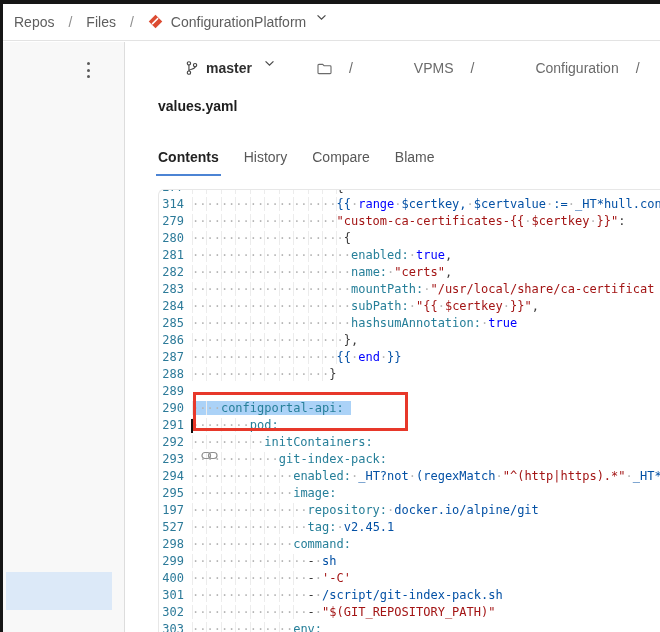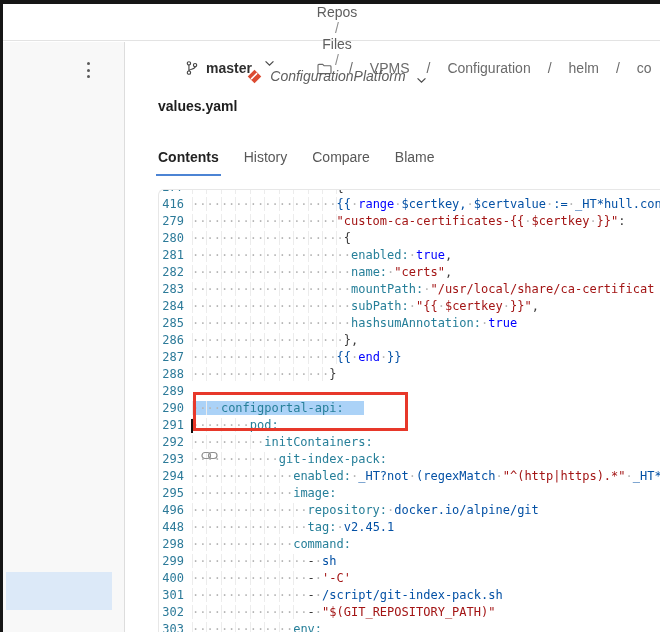--- a/index.html
+++ b/index.html
@@ -9,25 +9,25 @@
     background:#ffffff; font-family:"Liberation Sans", sans-serif;
   }
   
   .edge-top { position:absolute; left:0; top:0; width:660px; height:4px; background:#161616; z-index:30; }
   .edge-left { position:absolute; left:0; top:0; width:3px; height:632px; background:#161616; z-index:30; }
 
   
   .topbar {
     position:absolute; left:3px; top:4px; width:657px; height:37px; background:#fff;
     border-bottom:1px solid #e3e3e3; display:flex; align-items:center;
-    padding-left:11px; font-size:14px; color:#5e5e5e; white-space:nowrap; z-index:5;flex-direction:column;
+    padding-left:11px; font-size:14px; color:#5e5e5e; white-space:nowrap; z-index:5;
   }
   .topbar .sep { margin:0 14px; color:#8f8f8f; }
   .topbar .crumb { cursor:pointer; }
-  .repo-pick { display:flex; align-items:flex-end; cursor:pointer;font-style:italic; }
+  .repo-pick { display:flex; align-items:flex-start; cursor:pointer; }
   .repo-pick svg.diamond { margin-right:8px; }
   .repo-pick .chev { margin-left:10px; display:flex; }
 
   
   .sidebar {
     position:absolute; left:3px; top:42px; width:122px; height:590px;
     background:#f8f8f8; border-right:1px solid #dddddd; z-index:2;
   }
   .kebab { position:absolute; left:78px; top:17px; width:14px; height:22px; cursor:pointer;
     display:flex; flex-direction:column; align-items:center; justify-content:center; }
@@ -39,40 +39,40 @@
 
   .crumbrow {
     position:absolute; left:0; top:14px; height:24px; display:flex; align-items:center;
     padding-left:60px; font-size:14px; color:#6b6b6b; white-space:nowrap;
   }
   .branch { display:flex; align-items:flex-start; cursor:pointer; }
   .branch .bname { margin-left:7px; font-weight:700; color:#2e2e2e; }
   .branch .chev { margin-left:12px; display:flex; }
   .pathcrumbs { display:flex; align-items:center; margin-left:42px; }
   .pathcrumbs > * { margin-right:17px; }
-  .pathcrumbs .pitem { cursor:pointer; }
+  .pathcrumbs .pitem { cursor:pointer;margin-left:44px; }
 
   .page-title { position:absolute; left:33px; top:56px; font-size:14px; font-weight:700; color:#1d1d1d; }
 
   .tabs { position:absolute; left:31px; top:104px; display:flex; gap:21px; font-size:14px; color:#585858;text-align:right; }
   .tab { padding:2px 2px 8px 2px; cursor:pointer; line-height:18px; }
   .tab.active { color:#232323; font-weight:700; border-bottom:2px solid #4c84d4; }
 
   
   .editor {
     position:absolute; left:158px; top:189px; width:502px; height:443px; background:#fff;
     border-top:1px solid #e7e7e7; border-left:1px solid #e7e7e7; border-radius:6px 0 0 0;
     overflow:hidden; font-family:"DejaVu Sans Mono", monospace; font-size:12px;
   }
   .lines { margin-top:-11px; }
   .row { height:17px; line-height:17px; white-space:pre; }
   .ln { display:inline-block; width:25px; text-align:right; color:#2c7a99; margin-right:8px; }
   .ws { color:#b6b6b6; background:repeating-linear-gradient(90deg,#ececec 0 1px,transparent 1px 14.45px); }
   .dot { color:#b6b6b6; }
-  .sel { background:#abd2f7; padding-right:20px; }
+  .sel { background:#abd2f7; padding-right:7px; }
   .tk-key { color:#267f99; }
   .tk-str { color:#a31515; }
   .tk-kw  { color:#0000ff; }
   .tk-val { color:#0451a5; }
   .tk-pun { color:#3b3b3b; }
   .tk-tmpl{ color:#0451a5; }
 
   
   .redbox { position:absolute; left:193px; top:392px; width:215px; height:39px;
     border:3px solid #e7382a; z-index:20; }
@@ -151,40 +151,40 @@
     <span class="tab active">Contents</span>
     <span class="tab">History</span>
     <span class="tab">Compare</span>
     <span class="tab">Blame</span>
   </div>
 </div>
 
 <div class="editor">
   <div class="lines">
       <div class="row"><span class="ln">277</span><span><span class="ws">····················</span><span class="tk-pun">{</span></span></div>
-      <div class="row"><span class="ln">416</span><span><span class="ws">····················</span><span class="tk-tmpl">{{<span class="dot">·</span></span><span class="tk-kw">range</span><span class="tk-val"><span class="dot">·</span>$certkey,<span class="dot">·</span>$certvalue<span class="dot">·</span>:=<span class="dot">·</span>_HT*hull.conf</span></span></div>
+      <div class="row"><span class="ln">314</span><span><span class="ws">····················</span><span class="tk-tmpl">{{<span class="dot">·</span></span><span class="tk-kw">range</span><span class="tk-val"><span class="dot">·</span>$certkey,<span class="dot">·</span>$certvalue<span class="dot">·</span>:=<span class="dot">·</span>_HT*hull.conf</span></span></div>
       <div class="row"><span class="ln">279</span><span><span class="ws">····················</span><span class="tk-str">"custom-ca-certificates-{{<span class="dot">·</span>$certkey<span class="dot">·</span>}}"</span><span class="tk-pun">:</span></span></div>
       <div class="row"><span class="ln">280</span><span><span class="ws">·····················</span><span class="tk-pun">{</span></span></div>
       <div class="row"><span class="ln">281</span><span><span class="ws">······················</span><span class="tk-key">enabled:</span><span class="tk-kw"><span class="dot">·</span>true</span><span class="tk-pun">,</span></span></div>
       <div class="row"><span class="ln">282</span><span><span class="ws">······················</span><span class="tk-key">name:</span><span class="tk-str"><span class="dot">·</span>"certs"</span><span class="tk-pun">,</span></span></div>
       <div class="row"><span class="ln">283</span><span><span class="ws">······················</span><span class="tk-key">mountPath:</span><span class="tk-str"><span class="dot">·</span>"/usr/local/share/ca-certificat</span></span></div>
       <div class="row"><span class="ln">284</span><span><span class="ws">······················</span><span class="tk-key">subPath:</span><span class="tk-str"><span class="dot">·</span>"{{<span class="dot">·</span>$certkey<span class="dot">·</span>}}"</span><span class="tk-pun">,</span></span></div>
       <div class="row"><span class="ln">285</span><span><span class="ws">······················</span><span class="tk-key">hashsumAnnotation:</span><span class="tk-kw"><span class="dot">·</span>true</span></span></div>
       <div class="row"><span class="ln">286</span><span><span class="ws">·····················</span><span class="tk-pun">},</span></span></div>
       <div class="row"><span class="ln">287</span><span><span class="ws">····················</span><span class="tk-tmpl">{{<span class="dot">·</span></span><span class="tk-kw">end</span><span class="tk-tmpl"><span class="dot">·</span>}}</span></span></div>
       <div class="row"><span class="ln">288</span><span><span class="ws">···················</span><span class="tk-pun">}</span></span></div>
       <div class="row"><span class="ln">289</span><span></span></div>
       <div class="row"><span class="ln">290</span><span class="sel"><span class="ws">····</span><span class="tk-key">configportal-api:</span></span></div>
       <div class="row"><span class="ln">291</span><span><span class="ws">········</span><span class="tk-key">pod:</span></span></div>
       <div class="row"><span class="ln">292</span><span><span class="ws">··········</span><span class="tk-key">initContainers:</span></span></div>
       <div class="row"><span class="ln">293</span><span><span class="ws">············</span><span class="tk-key">git-index-pack:</span></span></div>
       <div class="row"><span class="ln">294</span><span><span class="ws">··············</span><span class="tk-key">enabled:</span><span class="tk-val"><span class="dot">·</span>_HT?not<span class="dot">·</span>(regexMatch<span class="dot">·</span></span><span class="tk-str">"^(http|https).*"</span><span class="tk-val"><span class="dot">·</span>_HT*hu</span></span></div>
       <div class="row"><span class="ln">295</span><span><span class="ws">··············</span><span class="tk-key">image:</span></span></div>
-      <div class="row"><span class="ln">496</span><span><span class="ws">················</span><span class="tk-key">repository:</span><span class="tk-val"><span class="dot">·</span>docker.io/alpine/git</span></span></div>
-      <div class="row"><span class="ln">448</span><span><span class="ws">················</span><span class="tk-key">tag:</span><span class="tk-val"><span class="dot">·</span>v2.45.1</span></span></div>
+      <div class="row"><span class="ln">197</span><span><span class="ws">················</span><span class="tk-key">repository:</span><span class="tk-val"><span class="dot">·</span>docker.io/alpine/git</span></span></div>
+      <div class="row"><span class="ln">527</span><span><span class="ws">················</span><span class="tk-key">tag:</span><span class="tk-val"><span class="dot">·</span>v2.45.1</span></span></div>
       <div class="row"><span class="ln">298</span><span><span class="ws">··············</span><span class="tk-key">command:</span></span></div>
       <div class="row"><span class="ln">299</span><span><span class="ws">················</span><span class="tk-pun">-<span class="dot">·</span></span><span class="tk-val">sh</span></span></div>
       <div class="row"><span class="ln">400</span><span><span class="ws">················</span><span class="tk-pun">-<span class="dot">·</span></span><span class="tk-str">'-C'</span></span></div>
       <div class="row"><span class="ln">301</span><span><span class="ws">················</span><span class="tk-pun">-<span class="dot">·</span></span><span class="tk-val">/script/git-index-pack.sh</span></span></div>
       <div class="row"><span class="ln">302</span><span><span class="ws">················</span><span class="tk-pun">-<span class="dot">·</span></span><span class="tk-str">"$(GIT_REPOSITORY_PATH)"</span></span></div>
       <div class="row"><span class="ln">303</span><span><span class="ws">··············</span><span class="tk-key">env:</span></span></div>
     </div>
 </div>
 
 <div class="redbox"></div>

